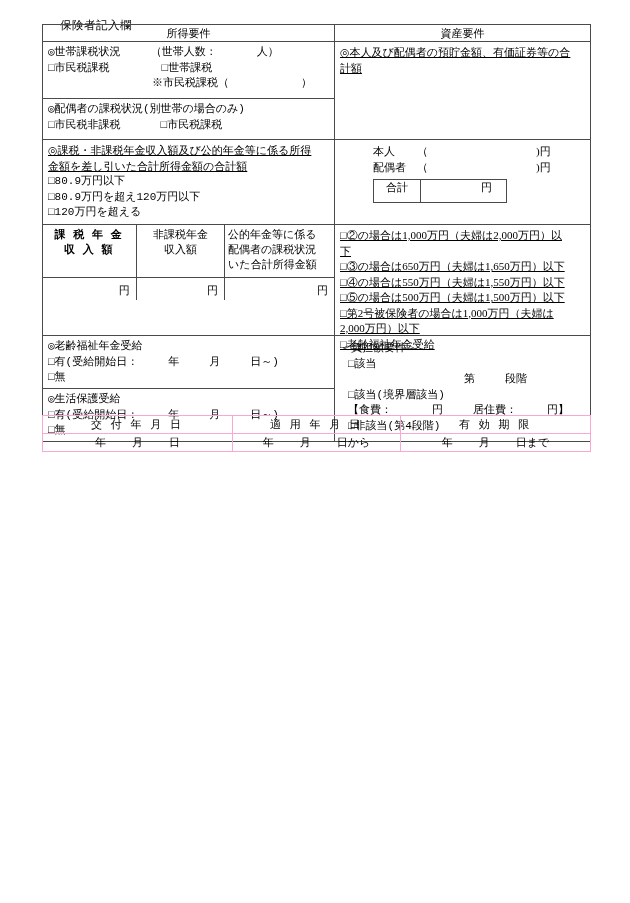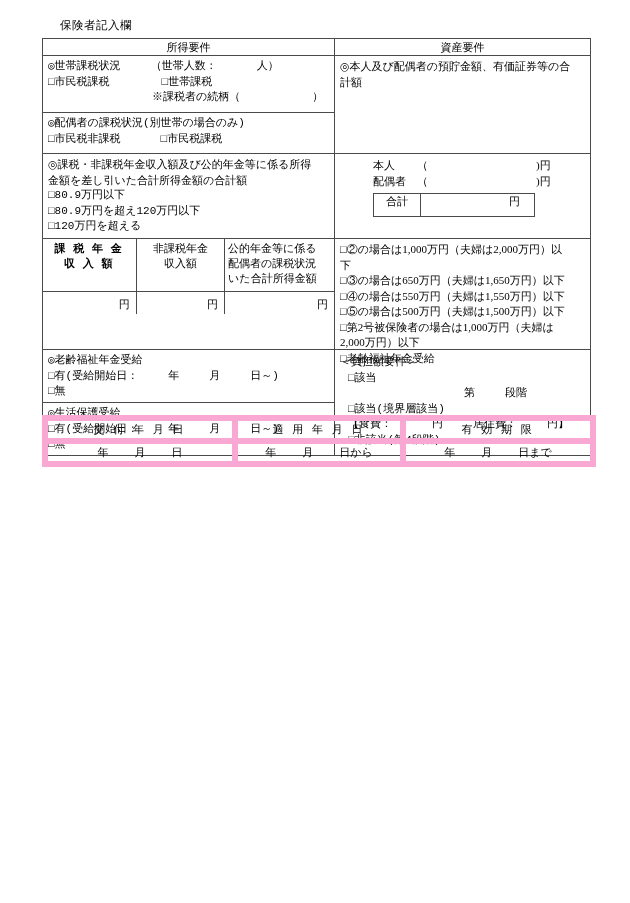--- a/index.html
+++ b/index.html
@@ -26,21 +26,21 @@
     left: 60px;
     top: 18px;
     font-size: 11.5px;
     letter-spacing: 0.5px;
     white-space: nowrap;
   }
   
   .main-table {
     position: absolute;
     left: 42px;
-    top: 38px;
+    top: 24px;
     width: 548px;
     border-collapse: collapse;
     table-layout: fixed;
   }
   .main-table td {
     border: 1px solid #4a4a4a;
     vertical-align: top;
     padding: 0;
   }
   .colhead {
@@ -49,21 +49,21 @@
     height: 16px;
     line-height: 16px;
     vertical-align: middle !important;
   }
   .cellbox {
     padding: 3px 4px 3px 5px;
     font-size: 11px;
     line-height: 15.5px;
   }
   .cellbox .ln { white-space: pre; font-family: Liberation Mono, monospace; }
-  .cellbox .ln2 { white-space: normal; }
+  .cellbox .ln2 { white-space: normal; text-decoration: underline; }
   .cb { font-size: 11px; }
   .sp2 { display: inline-block; width: 20px; }
   .sp3 { display: inline-block; width: 30px; }
   .sp4 { display: inline-block; width: 40px; }
   .sp5 { display: inline-block; width: 52px; }
   .indent1 { display: inline-block; width: 8px; }
   
   .pension-table {
     width: 100%;
     border-collapse: collapse;
@@ -102,21 +102,21 @@
   }
   .asset-row {
     padding-left: 34px;
     white-space: pre;
   }
   .asset-label { display: inline-block; width: 44px; }
   .paren-gap { display: inline-block; width: 108px; }
   .total-box {
     margin-left: 34px;
     margin-top: 4px;
-    width: 162px;
+    width: 134px;
     border: 1px solid #4a4a4a;
     border-collapse: collapse;
     table-layout: fixed;
   }
   .total-box td {
     border: 1px solid #4a4a4a;
     font-size: 11px;
     height: 22px;
     padding: 0 5px;
   }
@@ -125,21 +125,21 @@
   
   .date-table {
     position: absolute;
     left: 42px;
     top: 415px;
     width: 548px;
     border-collapse: collapse;
     table-layout: fixed;
   }
   .date-table td {
-    border: 6px solid #f9a8d4;
+    border: 1px solid #f9a8d4;
     font-size: 11px;
     height: 17px;
     padding: 0 23px;
   }
   .date-head { text-align: center; letter-spacing: 3px; }
   .date-val { text-align: center; letter-spacing: 0px; }
   .dsp { display: inline-block; width: 26px; }
 </style>
 </head>
 <body>
@@ -158,21 +158,21 @@
       <tr>
         <td class="colhead">所得要件</td>
         <td class="colhead">資産要件</td>
       </tr>
 
       <tr>
         <td rowspan="1">
           <div class="cellbox" style="height:50px">
             <div class="ln"><span>◎世帯課税状況</span><span class="sp3"></span><span>（世帯人数：</span><span class="sp4"></span><span>人）</span></div>
             <div class="ln"><span class="cb">□市民税課税</span><span class="sp5"></span><span class="cb">□世帯課税</span></div>
-            <div class="ln"><span class="sp5"></span><span class="sp5"></span><span>※課税者の続柄（</span><span class="sp5"></span><span class="sp2"></span><span>）</span></div>
+            <div class="ln"><span class="sp5"></span><span class="sp5"></span><span>※市民税課税（</span><span class="sp5"></span><span class="sp2"></span><span>）</span></div>
           </div>
         </td>
         <td rowspan="2">
           <div class="cellbox" style="padding-bottom:2px">
             <div class="ln2">◎本人及び配偶者の預貯金額、有価証券等の合</div>
             <div class="ln2">計額</div>
           </div>
         </td>
       </tr>
 

